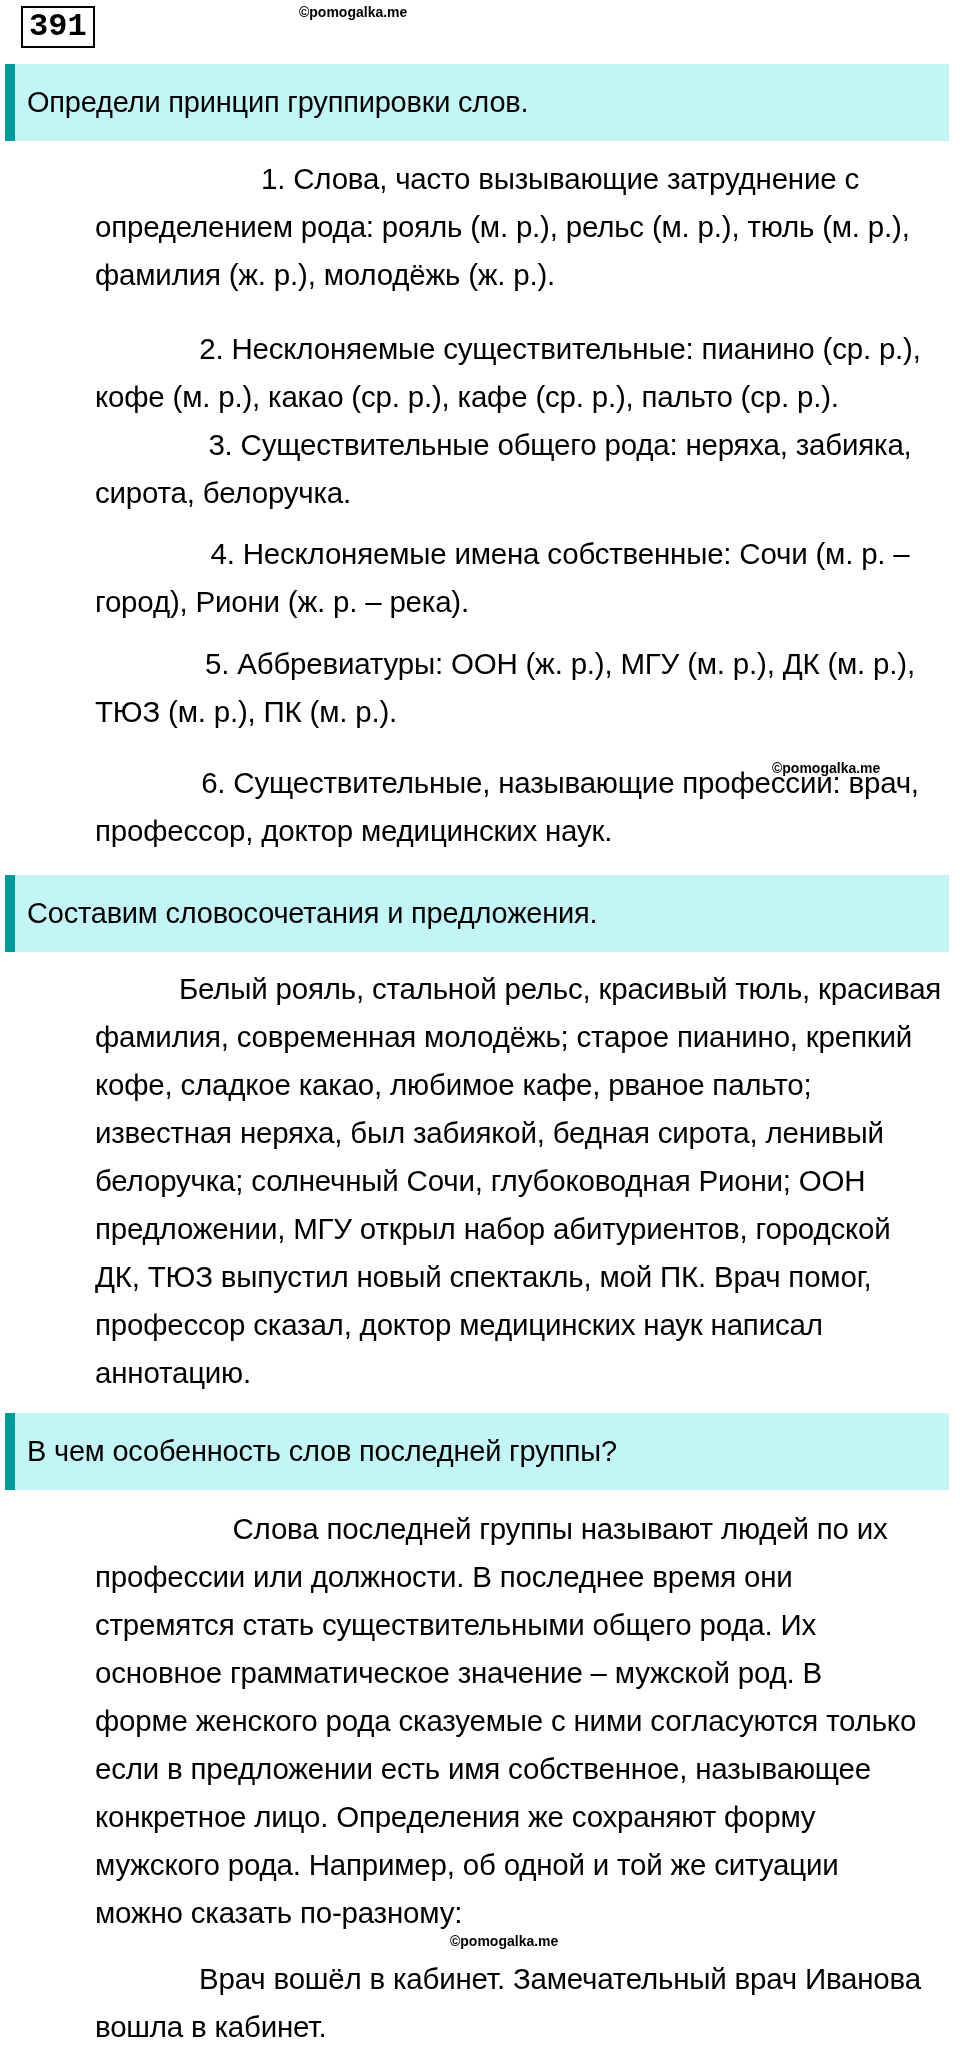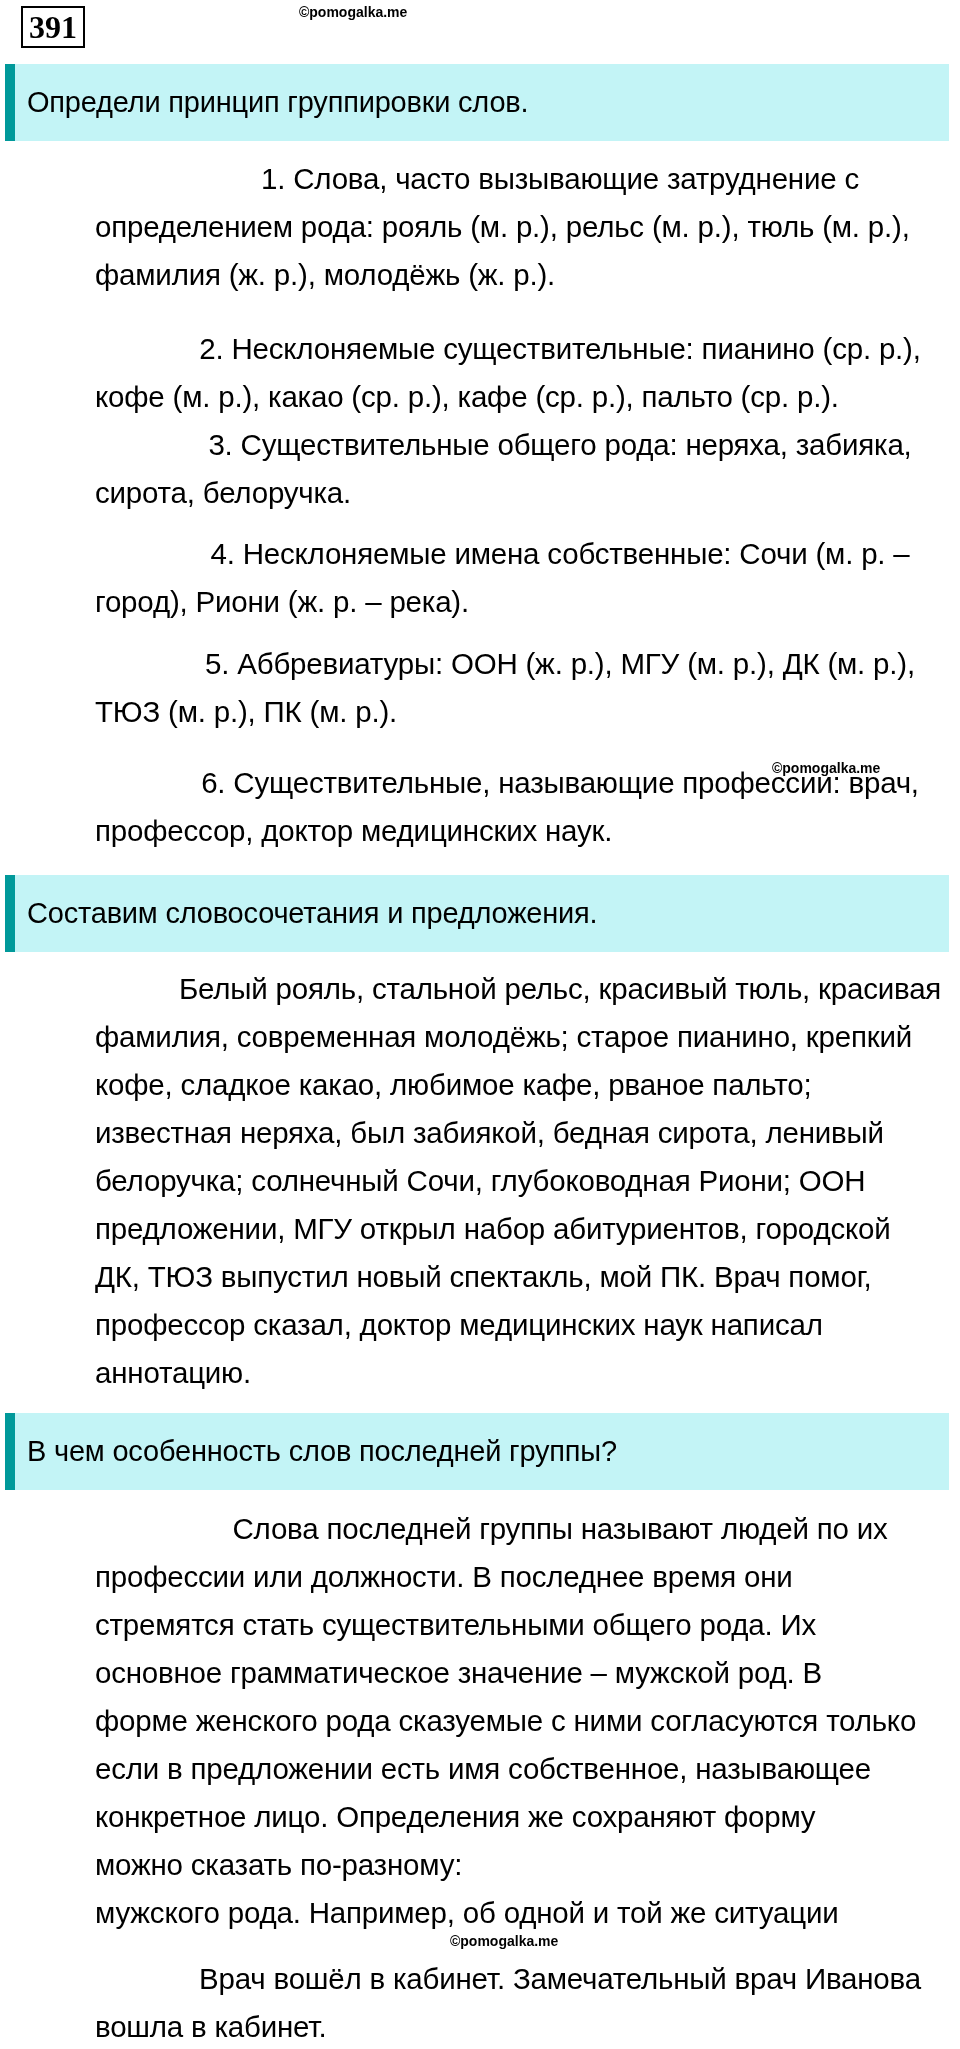--- a/index.html
+++ b/index.html
@@ -3,21 +3,21 @@
 <meta charset="utf-8">
 <style>
   html, body { margin: 0; padding: 0; background: #ffffff; }
   body {
     width: 960px; height: 2049px; position: relative; overflow: hidden;
     font-family: "Liberation Sans", sans-serif; color: #000;
   }
   .num-box {
     position: absolute; left: 21px; top: 6px;
     border: 2px solid #000; padding: 0 6px; height: 38px; line-height: 38px;
-    font-family: Liberation Serif, serif; font-weight: bold; font-size: 32px;
+    font-family: Liberation Mono, monospace; font-weight: bold; font-size: 32px;
   }
   .wm {
     position: absolute; font-family: "Liberation Sans", sans-serif;
     font-weight: bold; font-size: 14px; color: #000;
   }
   .bar {
     position: absolute; left: 5px; width: 944px; height: 77px;
     background: #c3f4f6; border-left: 10px solid #00999a; box-sizing: border-box;
     padding-left: 12px; font-size: 29px; line-height: 77px; letter-spacing: -0.2px;
   }
@@ -79,20 +79,20 @@
 
 <div class="bar" style="top:1413px;">В чем особенность слов последней группы?</div>
 <div class="para" style="top:1505px;">
   <span class="line first">Слова последней группы называют людей по их</span>
   <span class="line">профессии или должности. В последнее время они</span>
   <span class="line">стремятся стать существительными общего рода. Их</span>
   <span class="line">основное грамматическое значение – мужской род. В</span>
   <span class="line">форме женского рода сказуемые с ними согласуются только</span>
   <span class="line">если в предложении есть имя собственное, называющее</span>
   <span class="line">конкретное лицо. Определения же сохраняют форму</span>
+  <span class="line">мужского рода. Например, об одной и той же ситуации</span>
   <span class="line">можно сказать по-разному:</span>
-  <span class="line">мужского рода. Например, об одной и той же ситуации</span>
 </div>
 <div class="wm" style="left:450px; top:1933px;">©pomogalka.me</div>
 <div class="para" style="top:1955px;">
   <span class="line first">Врач вошёл в кабинет. Замечательный врач Иванова</span>
   <span class="line">вошла в кабинет.</span>
 </div>
 
 </body></html>

